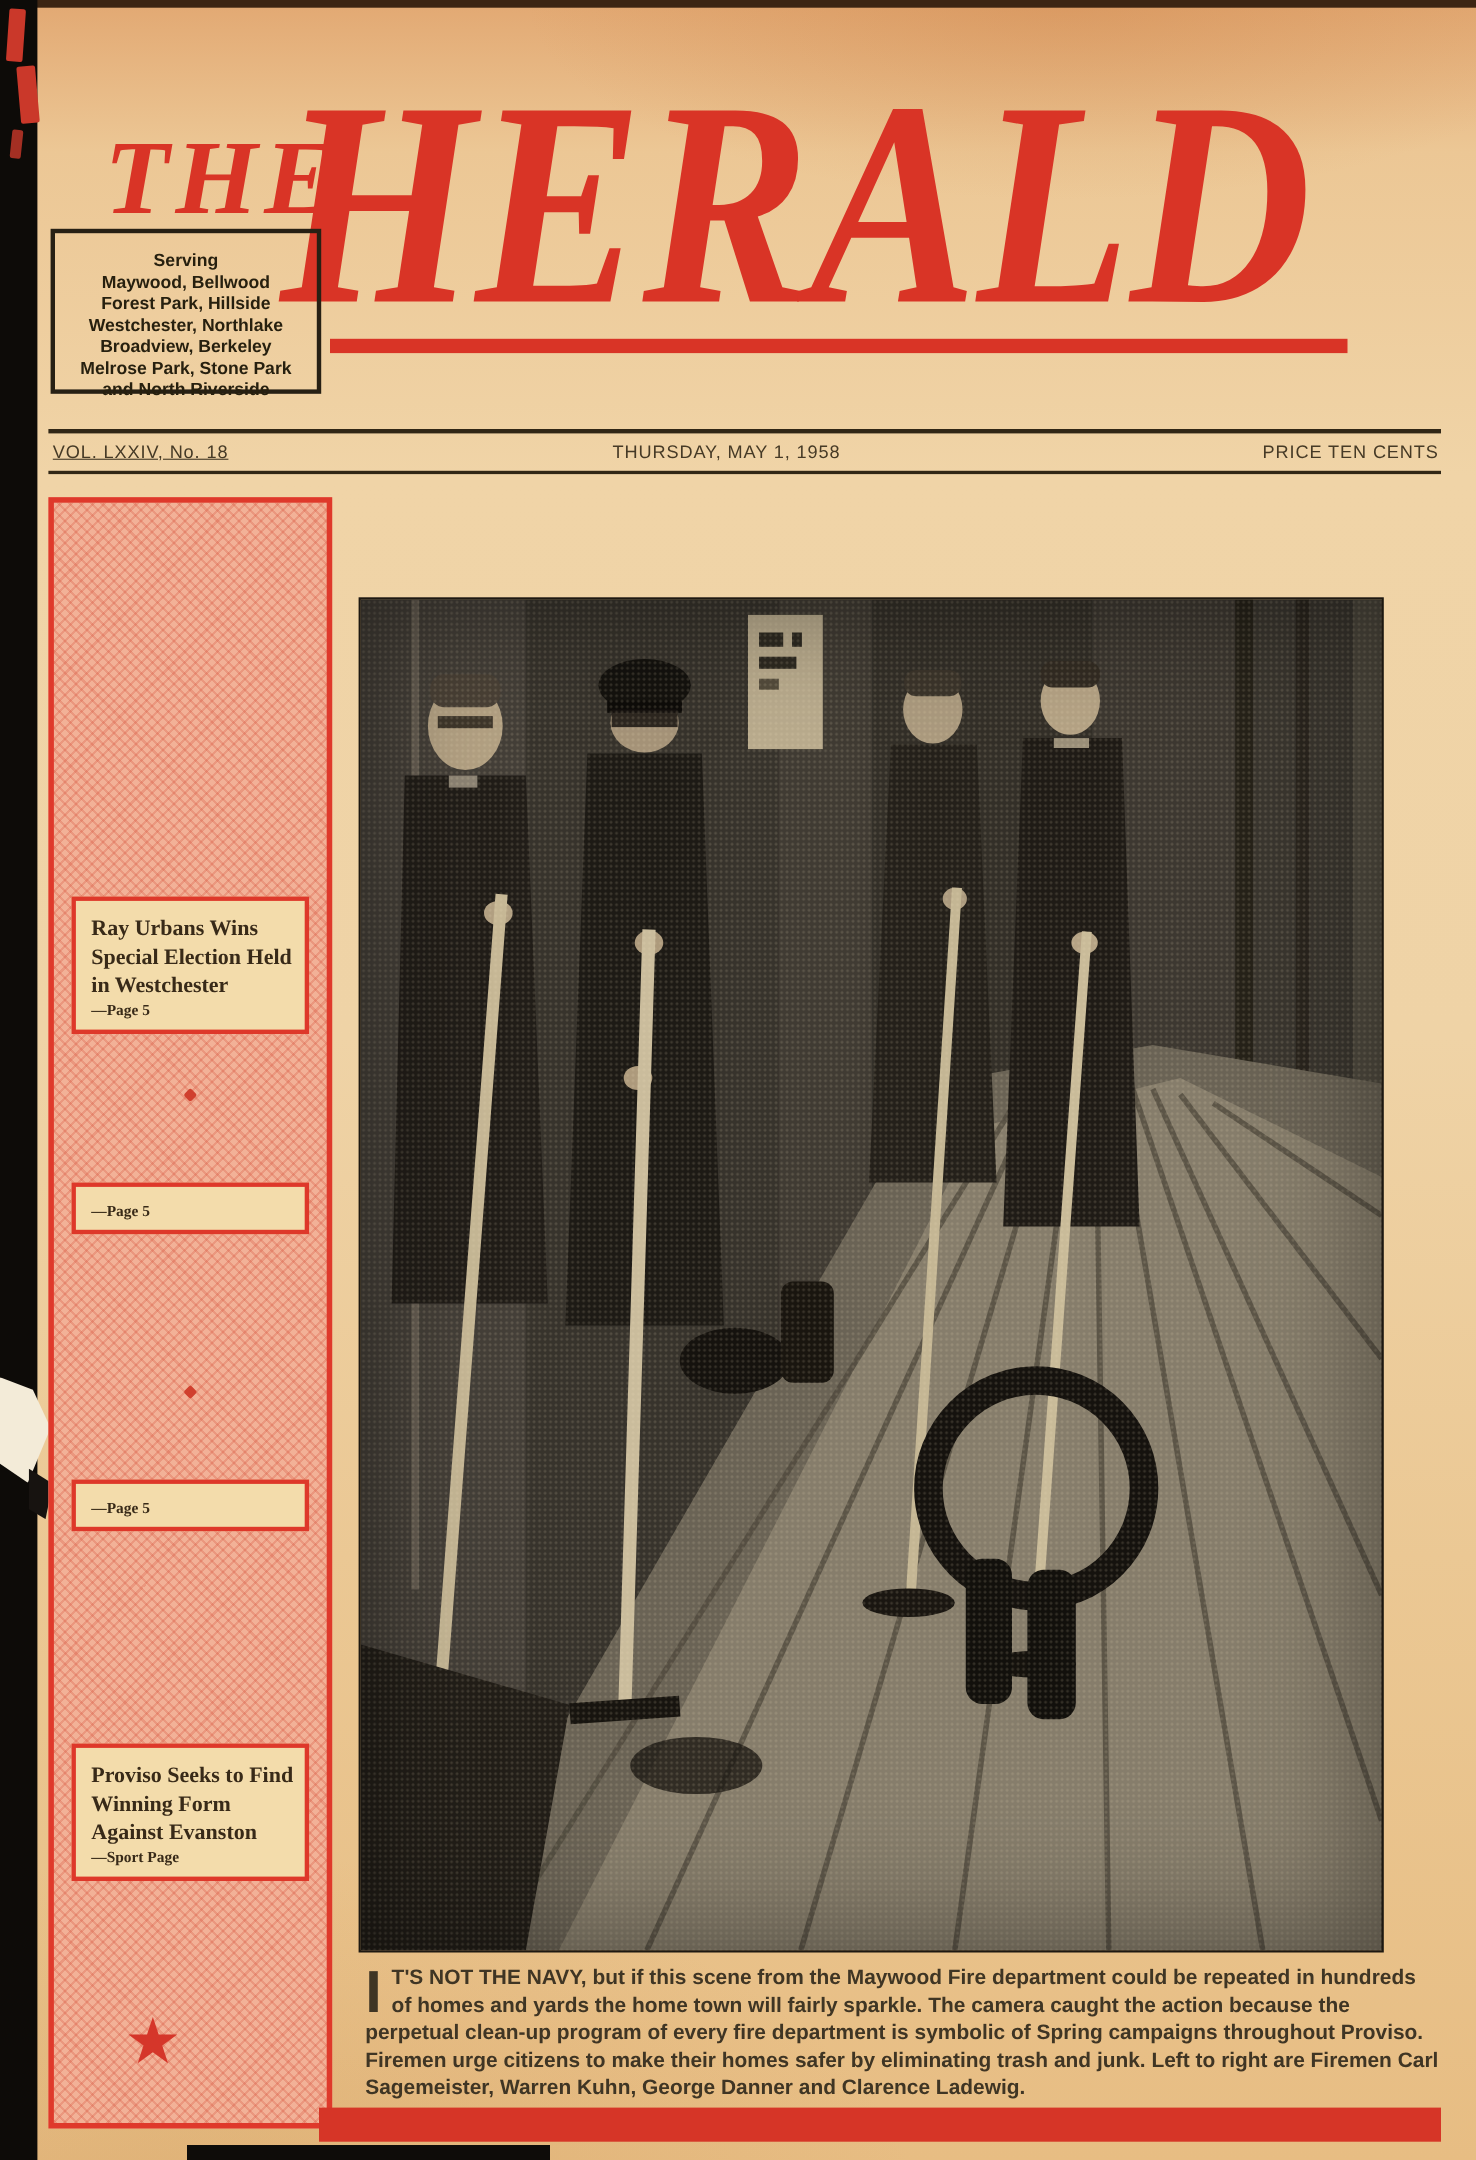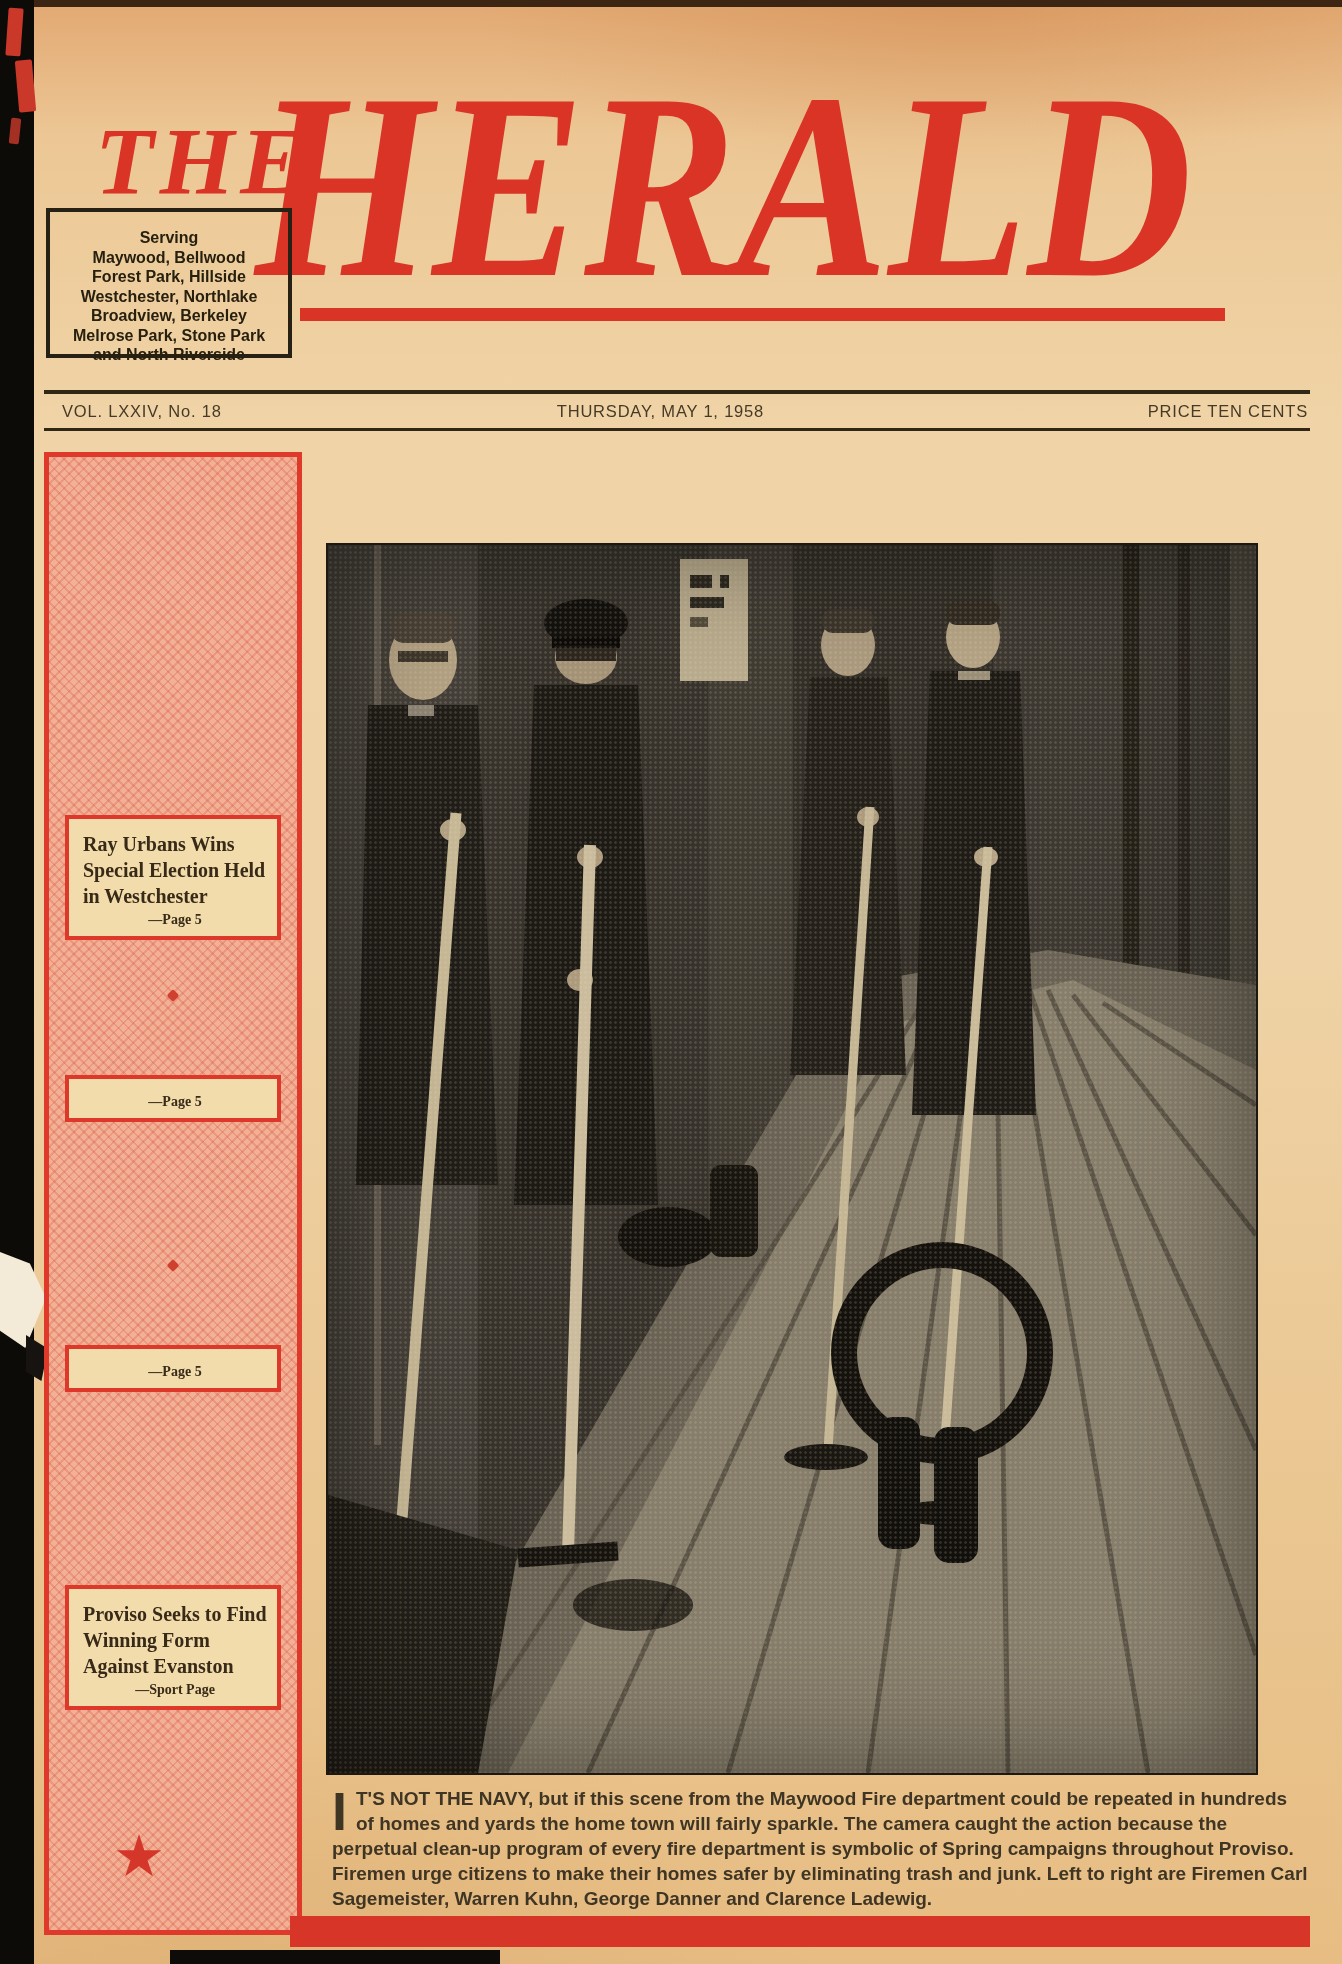--- a/index.html
+++ b/index.html
@@ -30,39 +30,39 @@
     transform:scaleX(.86);transform-origin:left top;white-space:nowrap;}
   .masthead-rule{position:absolute;left:300px;top:308px;width:925px;height:13px;background:#d93426;}
   .serving-box{position:absolute;left:46px;top:208px;width:246px;height:150px;
     border:4px solid #272014;text-align:center;padding-top:16px;box-sizing:border-box;
     font:700 16px/19.5px "Liberation Sans",sans-serif;color:#27200f;}
 
   
   .dateline{position:absolute;left:44px;top:390px;width:1266px;height:34px;
     border-top:4px solid #31271634;border-top:4px solid #312716;border-bottom:3px solid #312716;
     color:#463a26;font:400 16.5px/34px "Liberation Sans",sans-serif;letter-spacing:.8px;}
-  .dateline .vol{position:absolute;left:18px;}
+  .dateline .vol{position:absolute;left:4px;text-decoration:underline;}
   .dateline .date{position:absolute;left:50%;transform:translateX(-58%);}
   .dateline .price{position:absolute;right:2px;}
 
   
   .sidebar{position:absolute;left:44px;top:452px;width:258px;height:1483px;box-sizing:border-box;
     border:5px solid #df392b;
     background-color:#f2b197;
     background-image:
       repeating-linear-gradient(45deg, rgba(213,78,56,.26) 0 2px, transparent 2px 7px),
       repeating-linear-gradient(-45deg, rgba(213,78,56,.26) 0 2px, transparent 2px 7px);}
   .badge-circle{position:absolute;left:50%;top:90px;transform:translateX(-50%);
     width:156px;height:156px;border-radius:50%;background:#f5e0b2;border:6px solid #de382a;
     display:flex;flex-direction:column;justify-content:center;text-align:center;
     font:700 31px/33px "Liberation Serif",serif;color:#2b2217;letter-spacing:.5px;}
   .story{position:absolute;left:16px;right:16px;border:4px solid #de382a;background:#f3dcab;
     padding:12px 10px 8px 14px;color:#382a18;}
   .story .title{font:700 20px/26px "Liberation Serif",serif;display:block;}
-  .story .ref{display:block;text-align:center;font:700 14px/16px "Liberation Serif",serif;margin-top:3px;}
+  .story .ref{display:block;text-align:left;font:700 14px/16px "Liberation Serif",serif;margin-top:3px;}
   .s1{top:358px;} .s2{top:618px;} .s3{top:888px;} .s4{top:1128px;}
   .dot{position:absolute;left:50%;width:9px;height:9px;background:#d0402e;border-radius:2px;
     transform:translateX(-50%) rotate(45deg);}
   .d1{top:534px;} .d2{top:804px;}
   .star{position:absolute;left:64px;top:1370px;font-size:58px;line-height:58px;color:#d5362a;}
 
   
   .headline{position:absolute;left:325px;top:444px;width:640px;text-align:center;
     font:700 58px/60px "Liberation Serif",serif;color:#241c11;letter-spacing:2px;}
   .photo{position:absolute;left:328px;top:545px;width:928px;height:1228px;background:#34302a;

